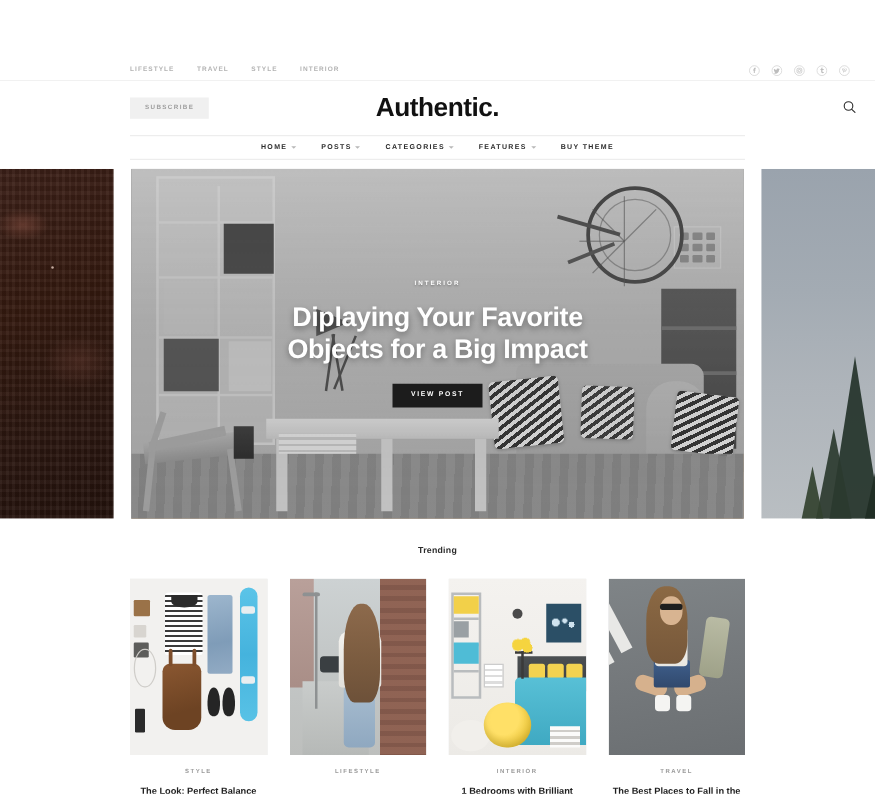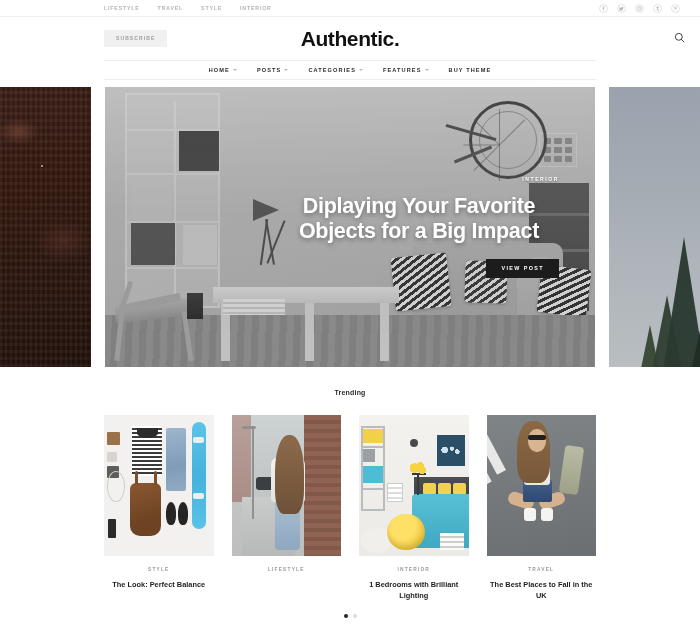--- a/index.html
+++ b/index.html
@@ -3,21 +3,21 @@
 <meta charset="utf-8">
 <title>Authentic.</title>
 <style>
   * { box-sizing: border-box; margin: 0; padding: 0; }
   html, body {
     width: 700px; height: 635px;
     background: #ffffff;
     font-family: "Liberation Sans", sans-serif;
     overflow: hidden;
   }
-  .page { position: relative; width: 700px; height: 513px; background: #fff; }
+  .page { position: relative; width: 700px; height: 513px; background: #fff; margin-top: 48px; }
 
   
   .topbar {
     height: 17px;
     display: flex; align-items: center;
     padding: 0 12px 0 104px;
     background: #fff;
     border-bottom: 1px solid #f1f1f1;
   }
   .topnav { display: flex; gap: 18px; align-items: center; }
@@ -247,21 +247,21 @@
   .hero-scrim {
     position: absolute; inset: 0;
     background: linear-gradient(180deg, rgba(120,120,120,.18) 0%, rgba(110,110,110,.30) 45%, rgba(100,100,100,.22) 100%);
     
     backdrop-filter: grayscale(1);
   }
   .hero-gray { position:absolute; inset:0; background:rgba(140,140,140,.40); mix-blend-mode: saturation; }
 
   .hero-content {
     position: absolute; inset: 0; display: flex; flex-direction: column;
-    align-items: flex-end; justify-content: center; text-align: center;
+    align-items: center; justify-content: center; text-align: center;
     z-index: 4; padding: 0 36px;
   }
   .hero-cat {
     font-size: 5px; letter-spacing: 1.6px; color: #fff; text-transform: uppercase;
     font-weight: 700; margin-bottom: 12px; text-shadow: 0 1px 2px rgba(0,0,0,.4);
   }
   .hero-title {
     font-size: 21.5px; line-height: 1.18; color: #fff; font-weight: 700;
     letter-spacing: -0.3px; text-shadow: 0 2px 5px rgba(0,0,0,.35);
     max-width: 280px;

